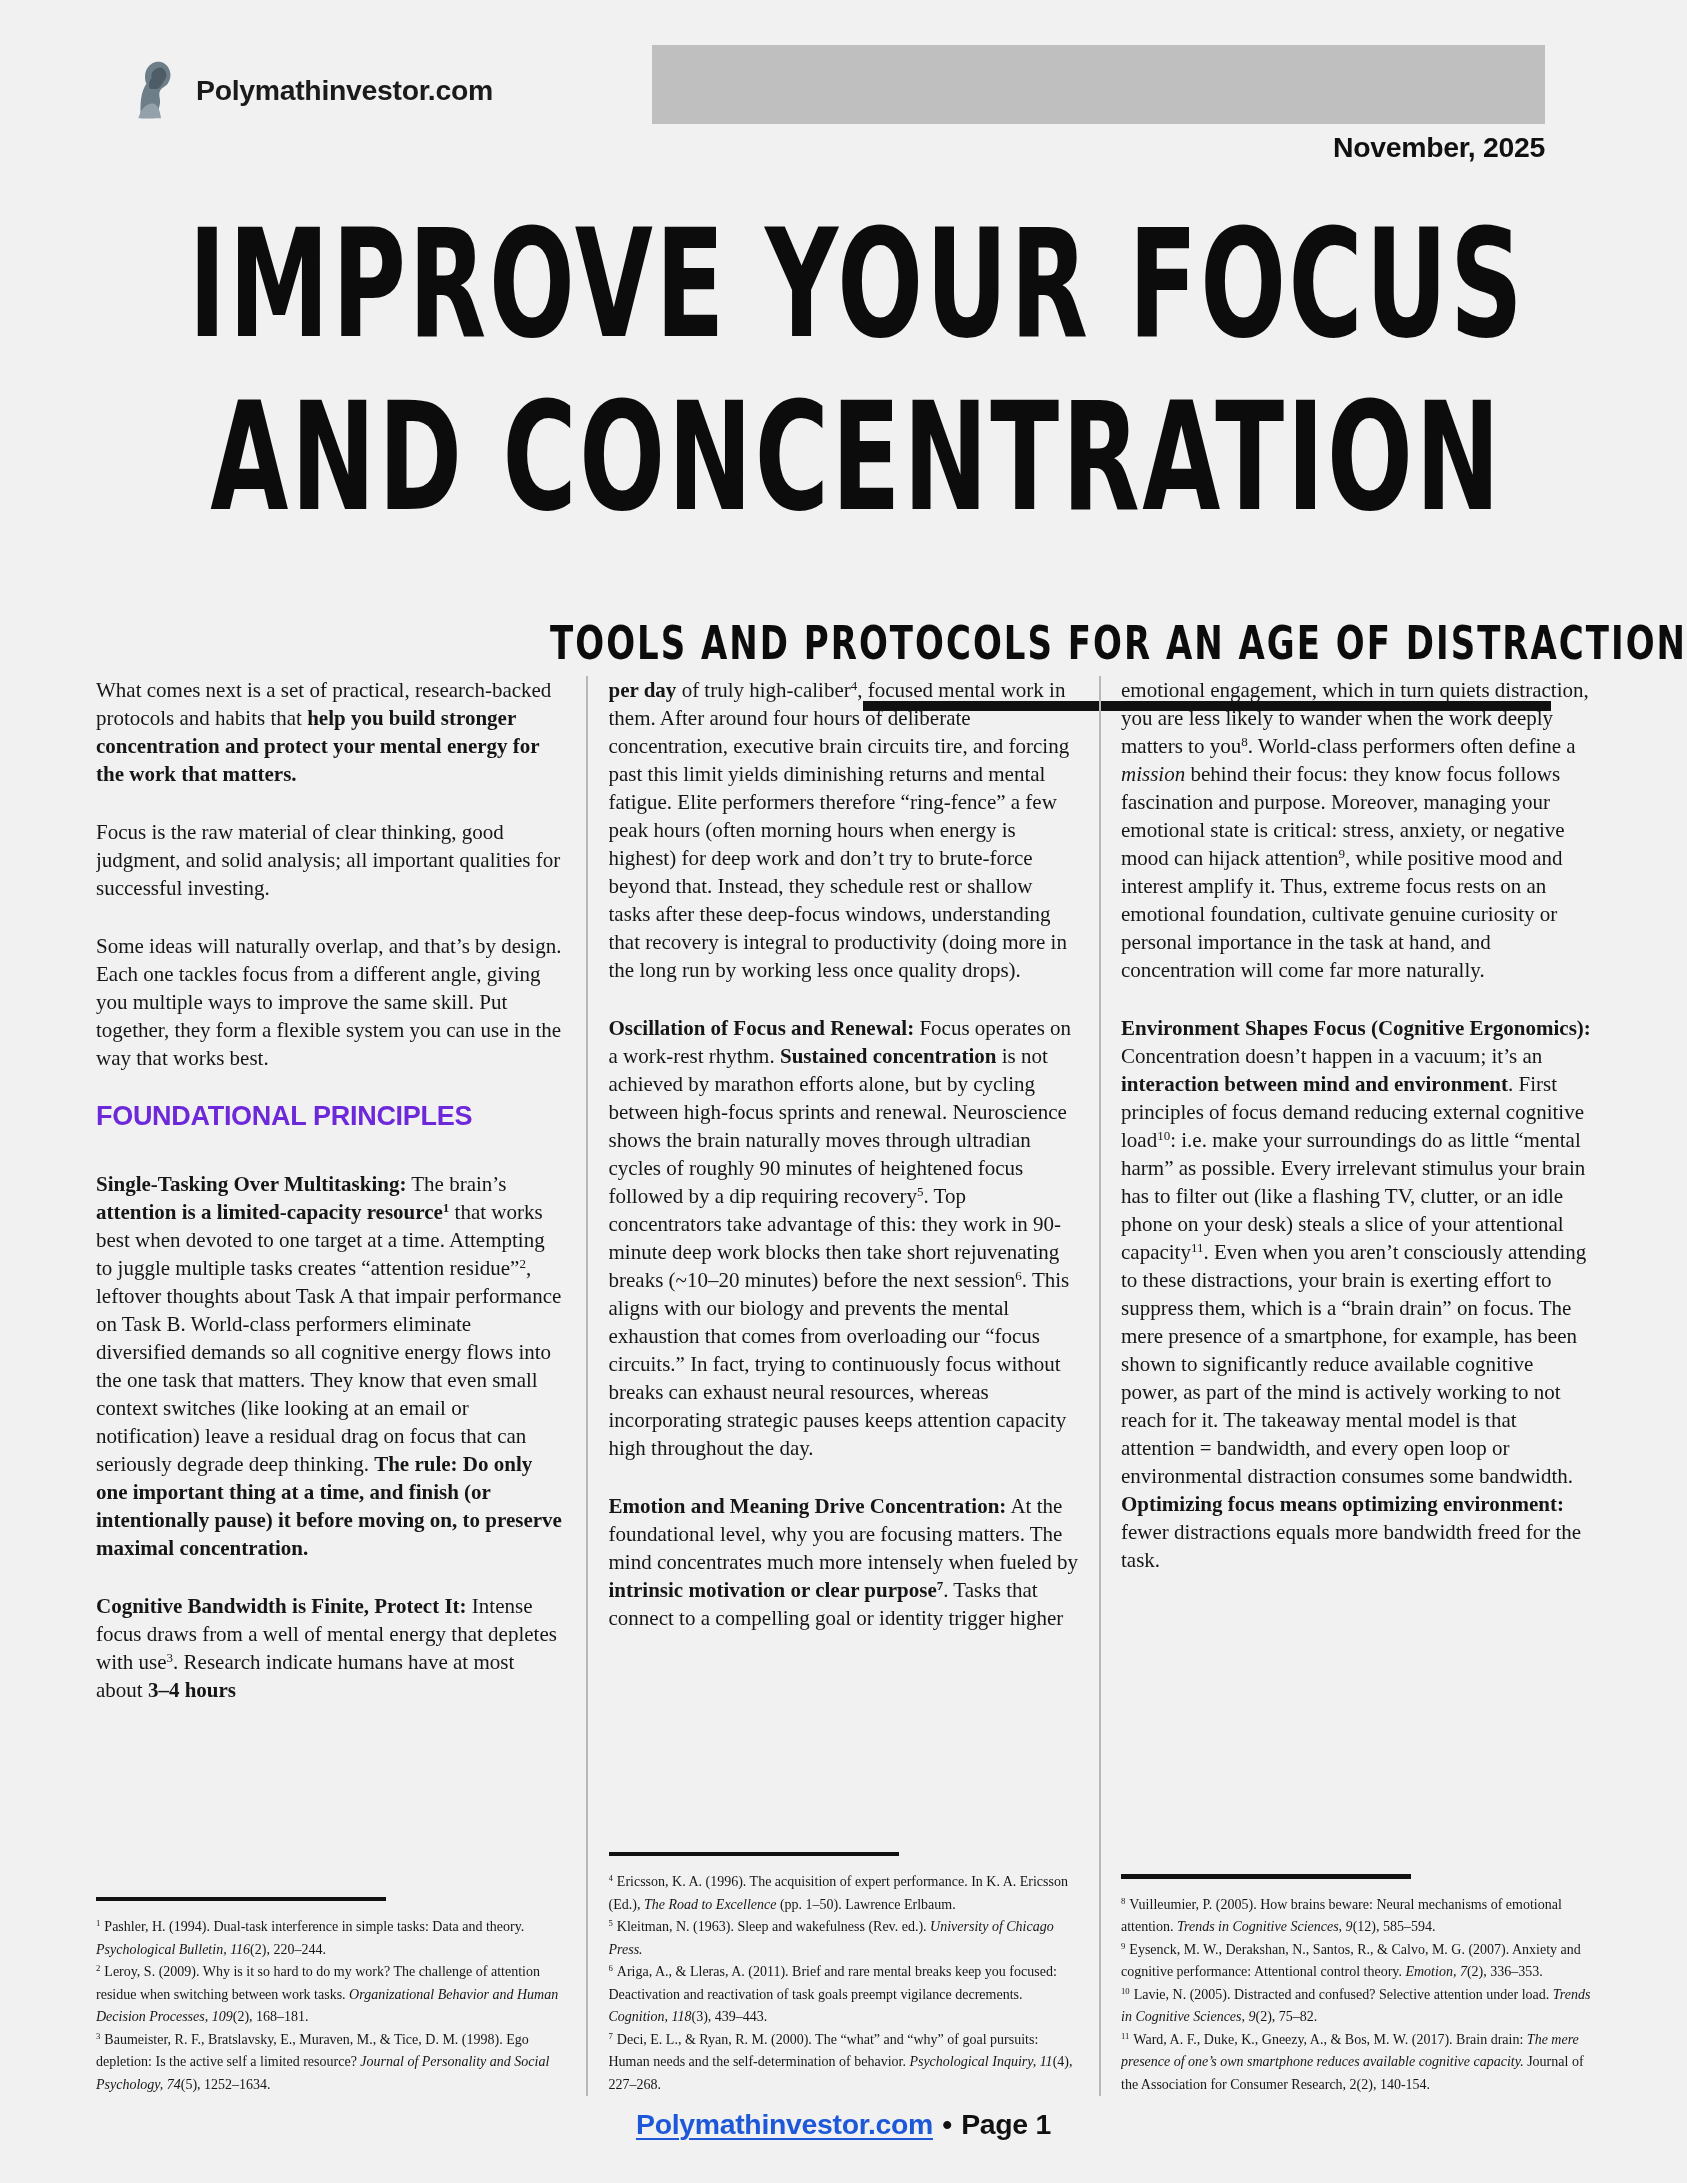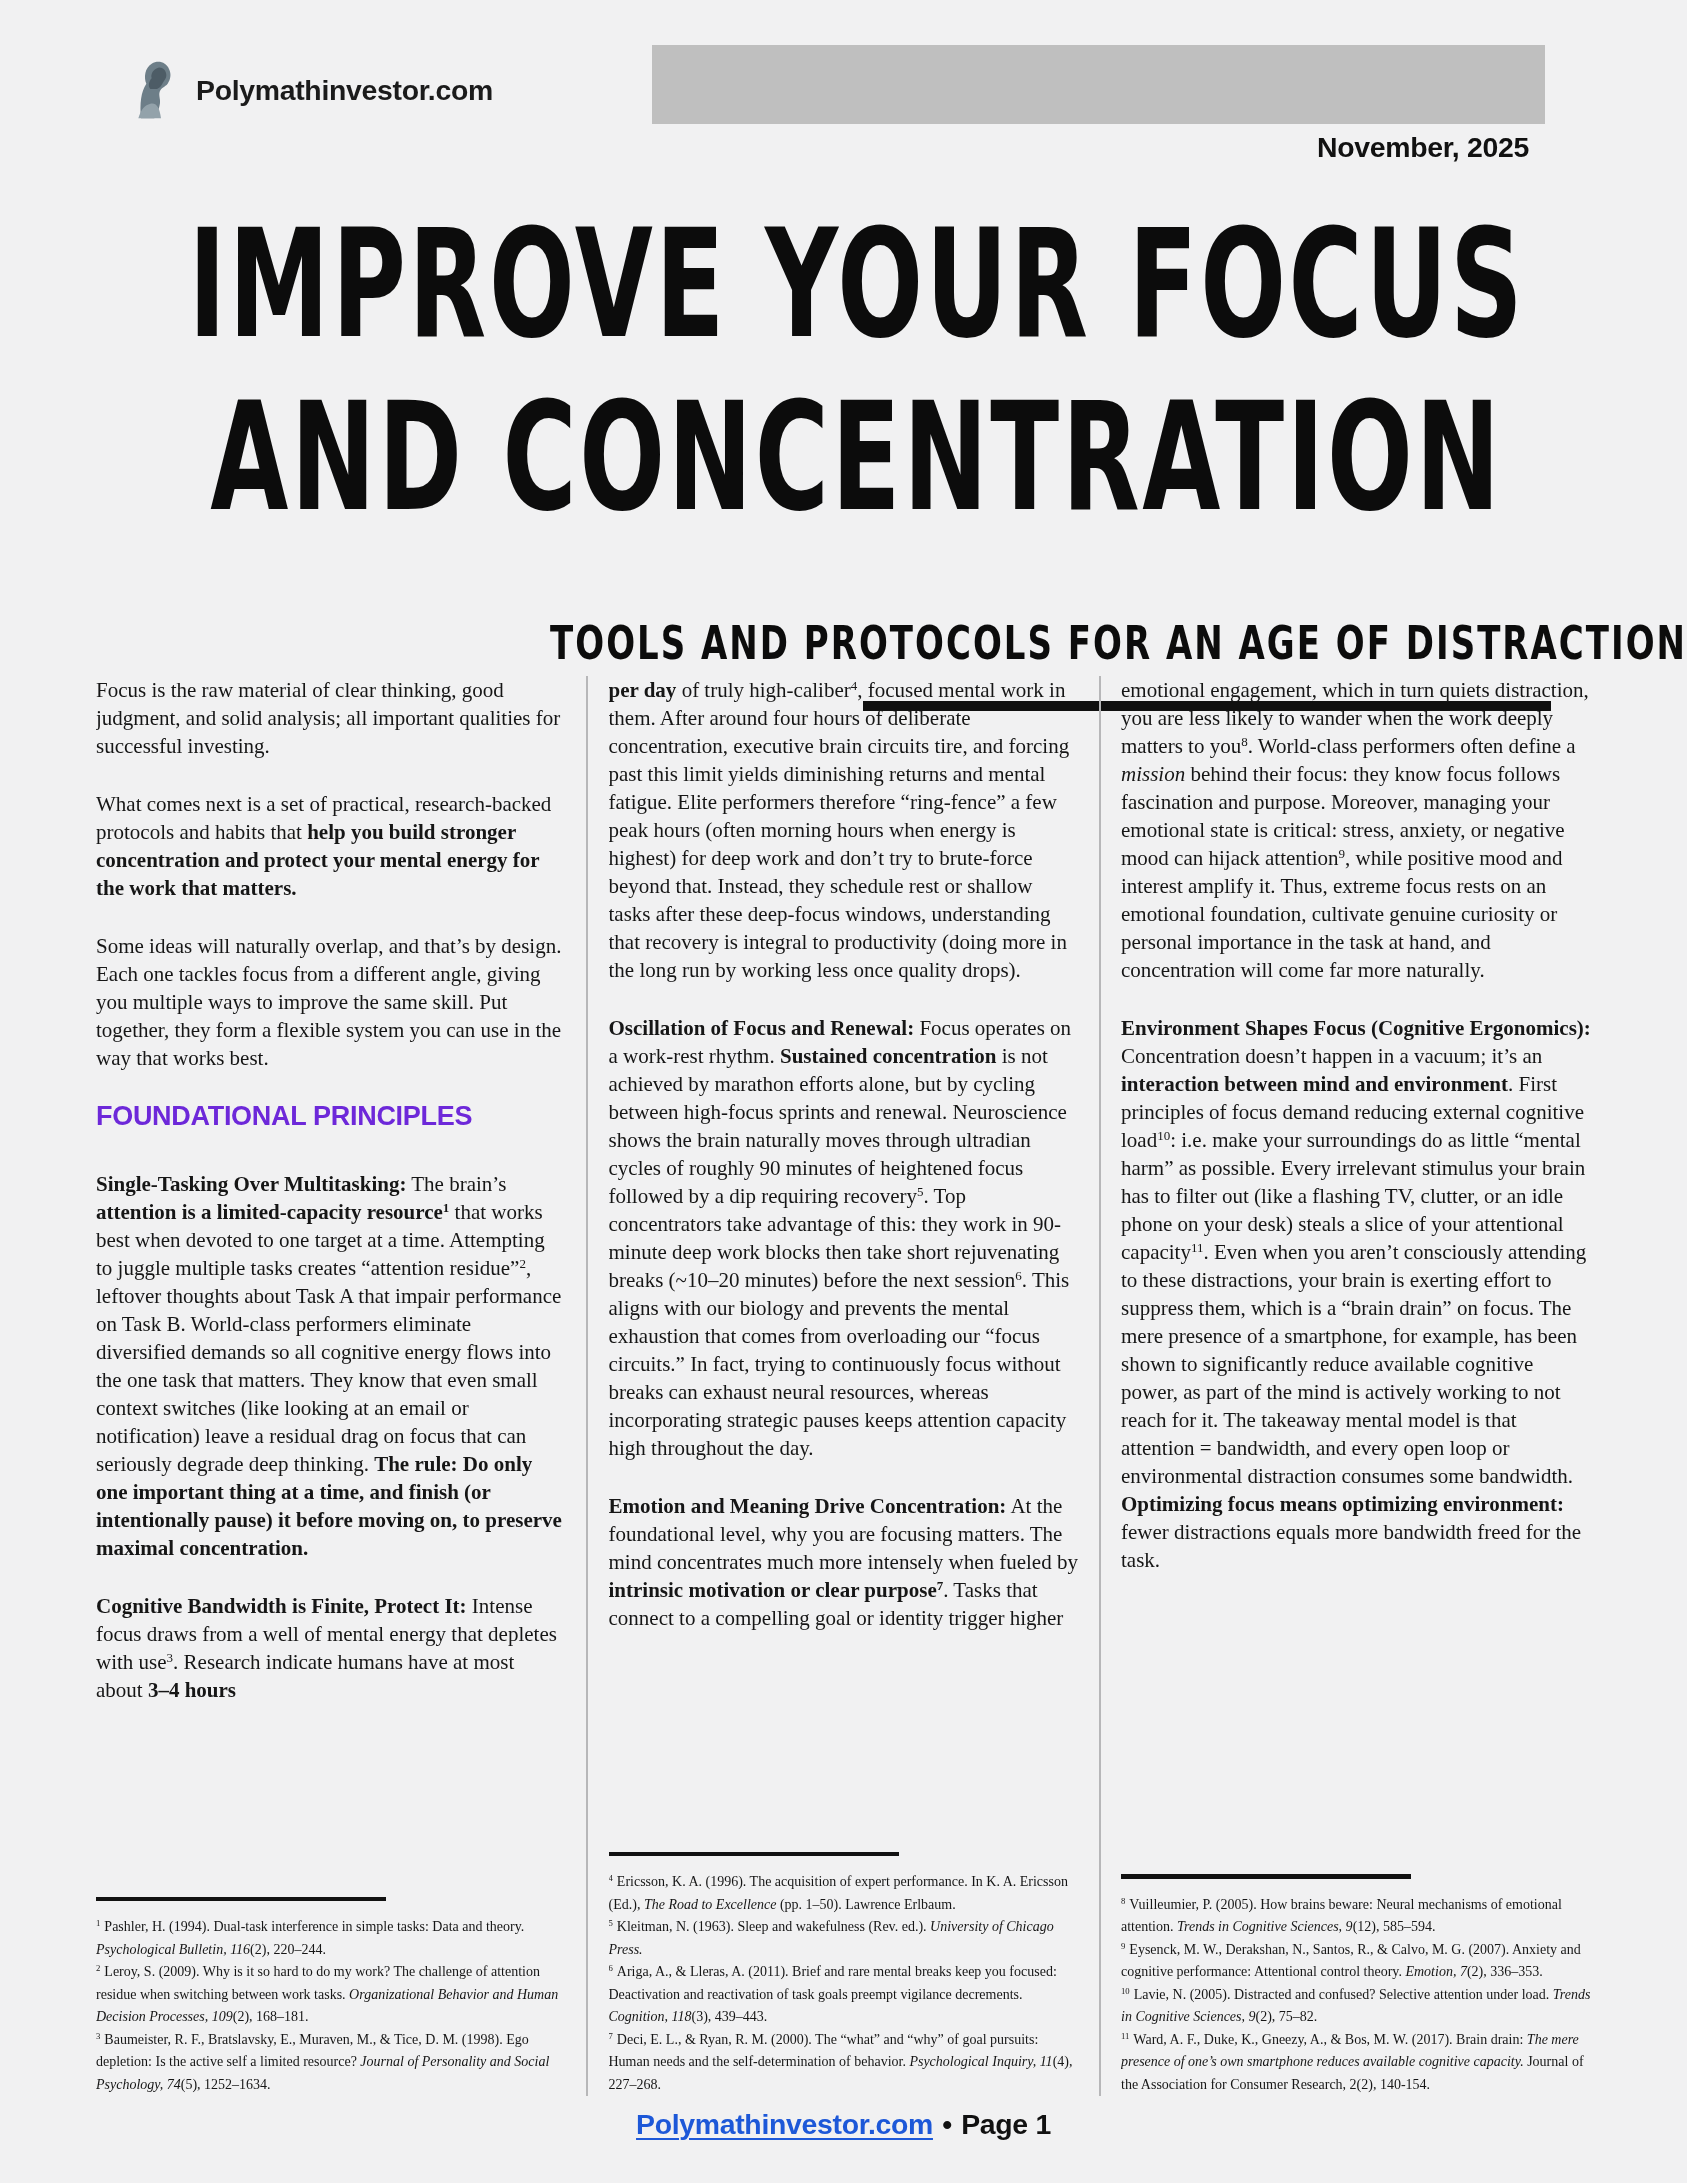--- a/index.html
+++ b/index.html
@@ -11,21 +11,21 @@
   
   .header{position:relative;height:169px;}
   .logo{position:absolute;left:121px;top:57px;width:64px;height:64px;}
   .site-name{
     position:absolute;left:196px;top:74px;
     font-family:"Liberation Sans", sans-serif;font-weight:700;font-size:28.4px;color:#1b1b1b;
     letter-spacing:-0.3px;
   }
   .masthead-box{position:absolute;left:652px;top:45px;width:893px;height:79px;background:#bfbfbf;}
   .issue-date{
-    position:absolute;right:158px;top:131px;
+    position:absolute;right:142px;top:131px;
     font-family:"Liberation Sans", sans-serif;font-weight:700;font-size:28.4px;color:#111;
     letter-spacing:-0.3px;
   }
   
   .title-block{margin-top:44px;text-align:center;padding-left:66px;padding-right:40px;}
   .display-line{line-height:142px;white-space:nowrap;}
   .display-line > span{
     display:inline-block;
     font-family:"DejaVu Sans", sans-serif;font-weight:bold;font-size:98px;color:#0c0c0c;
     letter-spacing:2.6px;
@@ -90,22 +90,22 @@
 <div class="title-block">
   <div class="display-line"><span>IMPROVE YOUR FOCUS</span></div>
   <div class="display-line"><span>AND CONCENTRATION</span></div>
 </div>
 <div class="subtitle-row"><span>TOOLS AND PROTOCOLS FOR AN AGE OF DISTRACTION</span></div>
 <div class="subtitle-rule"></div>
 
 <div class="columns">
   <div class="col">
     <div class="col-body">
+        <div class="para"><span>What comes next is a set of practical, research-backed protocols and habits that </span><span class="b">help you build stronger concentration and protect your mental energy for the work that matters.</span></div>
         <div class="para"><span>Focus is the raw material of clear thinking, good judgment, and solid analysis; all important qualities for successful investing.</span></div>
-        <div class="para"><span>What comes next is a set of practical, research-backed protocols and habits that </span><span class="b">help you build stronger concentration and protect your mental energy for the work that matters.</span></div>
         <div class="para"><span>Some ideas will naturally overlap, and that’s by design. Each one tackles focus from a different angle, giving you multiple ways to improve the same skill. Put together, they form a flexible system you can use in the way that works best.</span></div>
         <div class="section-heading"><span>FOUNDATIONAL PRINCIPLES</span></div>
         <div class="para"><span class="b">Single-Tasking Over Multitasking:</span><span> The brain’s </span><span class="b">attention is a limited-capacity resource</span><sup class="b">1</sup><span> that works best when devoted to one target at a time. Attempting to juggle multiple tasks creates “attention residue”</span><sup>2</sup><span>, leftover thoughts about Task A that impair performance on Task B. World-class performers eliminate diversified demands so all cognitive energy flows into the one task that matters. They know that even small context switches (like looking at an email or notification) leave a residual drag on focus that can seriously degrade deep thinking. </span><span class="b">The rule: Do only one important thing at a time, and finish (or intentionally pause) it before moving on, to preserve maximal concentration.</span></div>
         <div class="para"><span class="b">Cognitive Bandwidth is Finite, Protect It:</span><span> Intense focus draws from a well of mental energy that depletes with use</span><sup>3</sup><span>. Research indicate humans have at most about </span><span class="b">3–4 hours</span></div>
       </div>
     <div class="notes">
         <div class="footnote"><sup class="fn-num">1</sup><span>Pashler, H. (1994). Dual-task interference in simple tasks: Data and theory. </span><span class="i">Psychological Bulletin, 116</span><span>(2), 220–244.</span></div>
         <div class="footnote"><sup class="fn-num">2</sup><span>Leroy, S. (2009). Why is it so hard to do my work? The challenge of attention residue when switching between work tasks. </span><span class="i">Organizational Behavior and Human Decision Processes, 109</span><span>(2), 168–181.</span></div>
         <div class="footnote"><sup class="fn-num">3</sup><span>Baumeister, R. F., Bratslavsky, E., Muraven, M., &amp; Tice, D. M. (1998). Ego depletion: Is the active self a limited resource? </span><span class="i">Journal of Personality and Social Psychology, 74</span><span>(5), 1252–1634.</span></div>
       </div>

